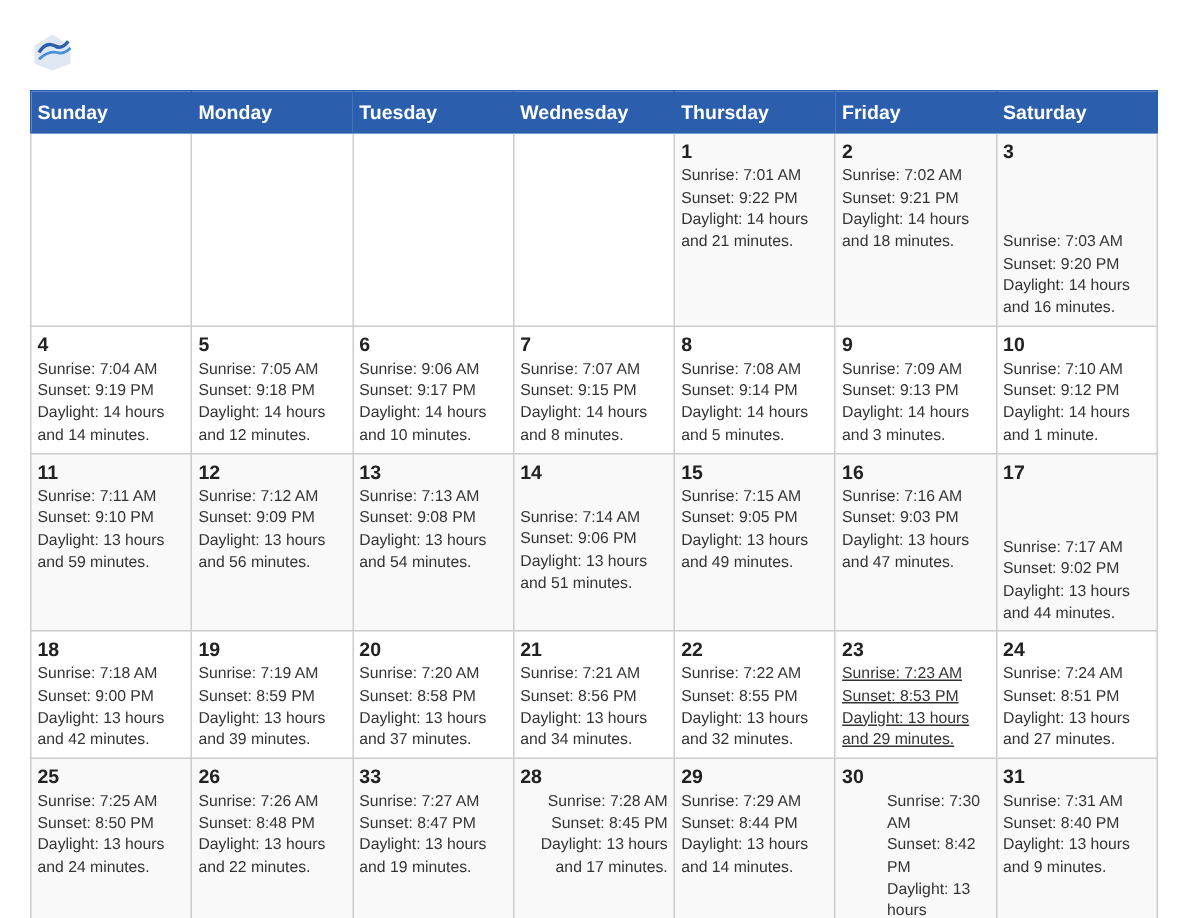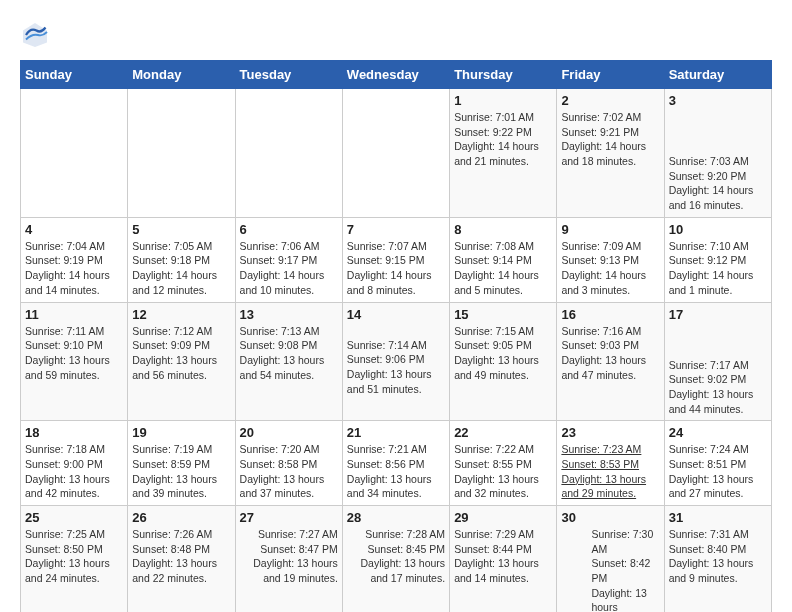--- a/index.html
+++ b/index.html
@@ -154,21 +154,21 @@
         </td>
         <td>
           <span class="day-num">5</span>
           <div class="day-info" style="white-space: pre-line;">Sunrise: 7:05 AM
 Sunset: 9:18 PM
 Daylight: 14 hours
 and 12 minutes.</div>
         </td>
         <td>
           <span class="day-num">6</span>
-          <div class="day-info" style="white-space: pre-line;">Sunrise: 7:06 AM
+          <div class="day-info" style="white-space: pre-line;">Sunrise: 9:06 AM
 Sunset: 9:17 PM
 Daylight: 14 hours
 and 10 minutes.</div>
         </td>
         <td>
           <span class="day-num">7</span>
           <div class="day-info" style="white-space: pre-line;">Sunrise: 7:07 AM
 Sunset: 9:15 PM
 Daylight: 14 hours
 and 8 minutes.</div>
@@ -306,22 +306,22 @@
 and 24 minutes.</div>
         </td>
         <td>
           <span class="day-num">26</span>
           <div class="day-info" style="white-space: pre-line;">Sunrise: 7:26 AM
 Sunset: 8:48 PM
 Daylight: 13 hours
 and 22 minutes.</div>
         </td>
         <td>
-          <span class="day-num">27</span>
-          <div class="day-info" style="white-space: pre-line; text-align: right;">Sunrise: 7:27 AM
+          <span class="day-num">33</span>
+          <div class="day-info" style="white-space: pre-line;">Sunrise: 7:27 AM
 Sunset: 8:47 PM
 Daylight: 13 hours
 and 19 minutes.</div>
         </td>
         <td>
           <span class="day-num">28</span>
           <div class="day-info" style="white-space: pre-line; text-align: right;">Sunrise: 7:28 AM
 Sunset: 8:45 PM
 Daylight: 13 hours
 and 17 minutes.</div>

